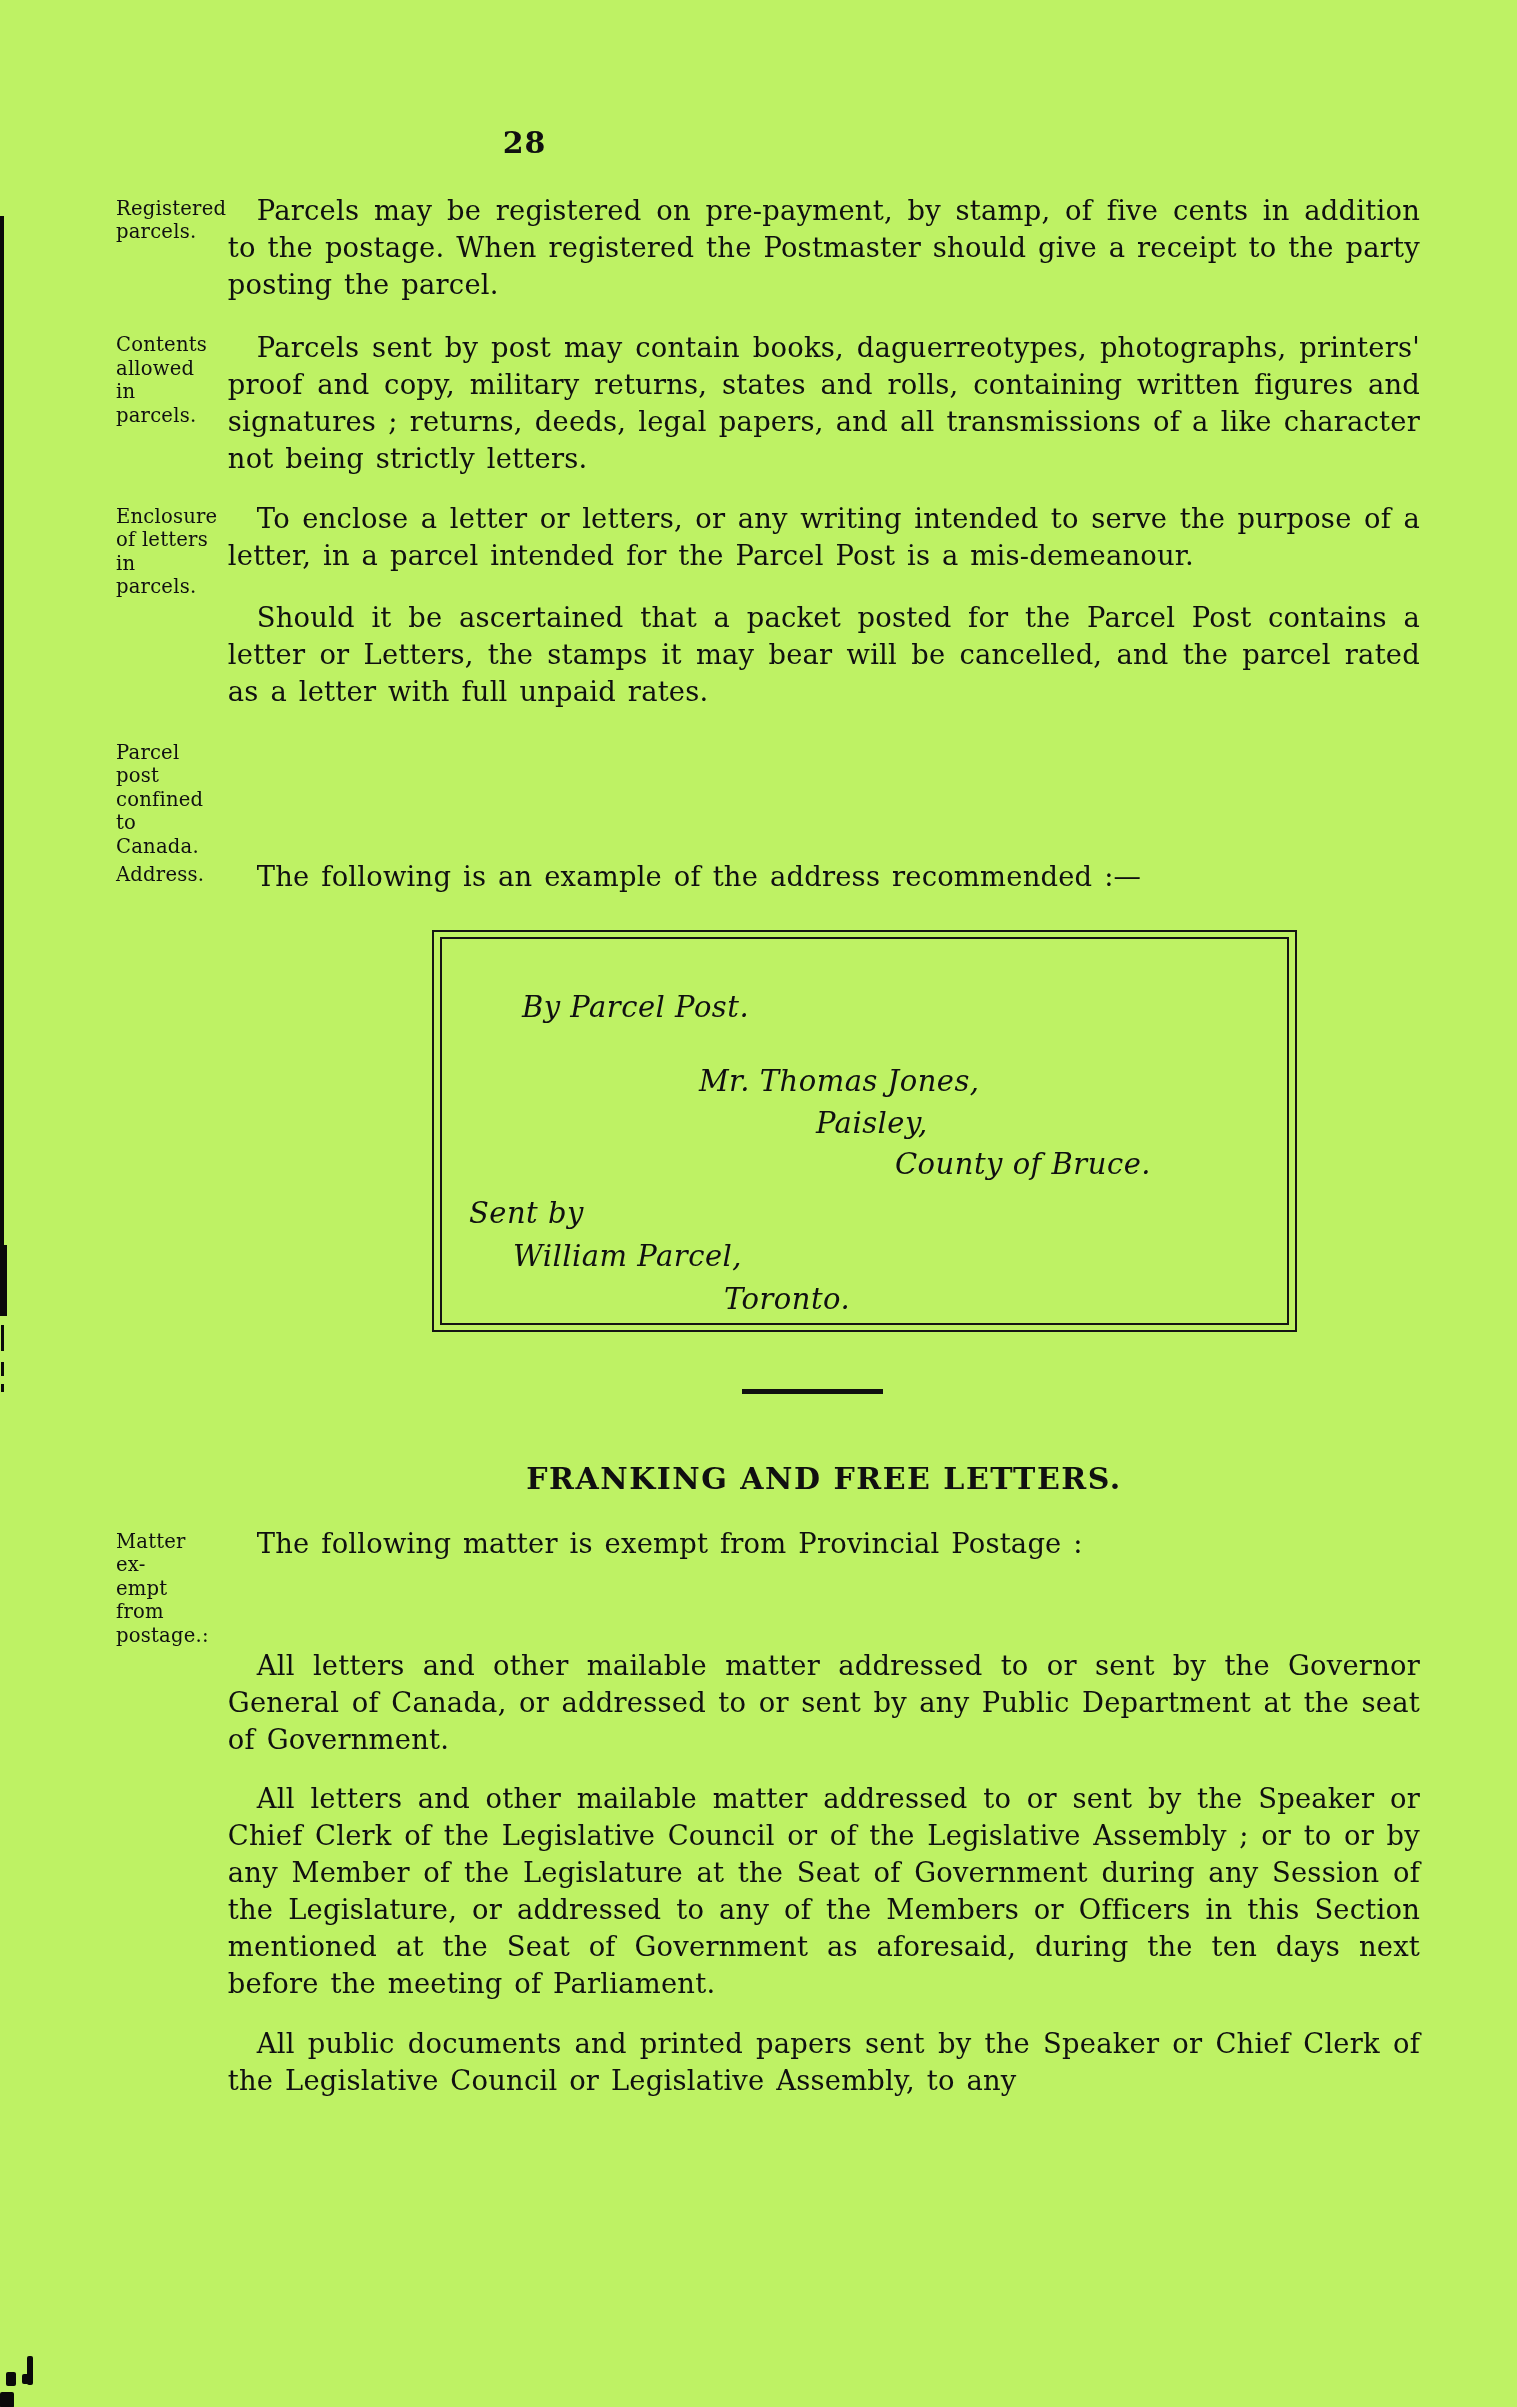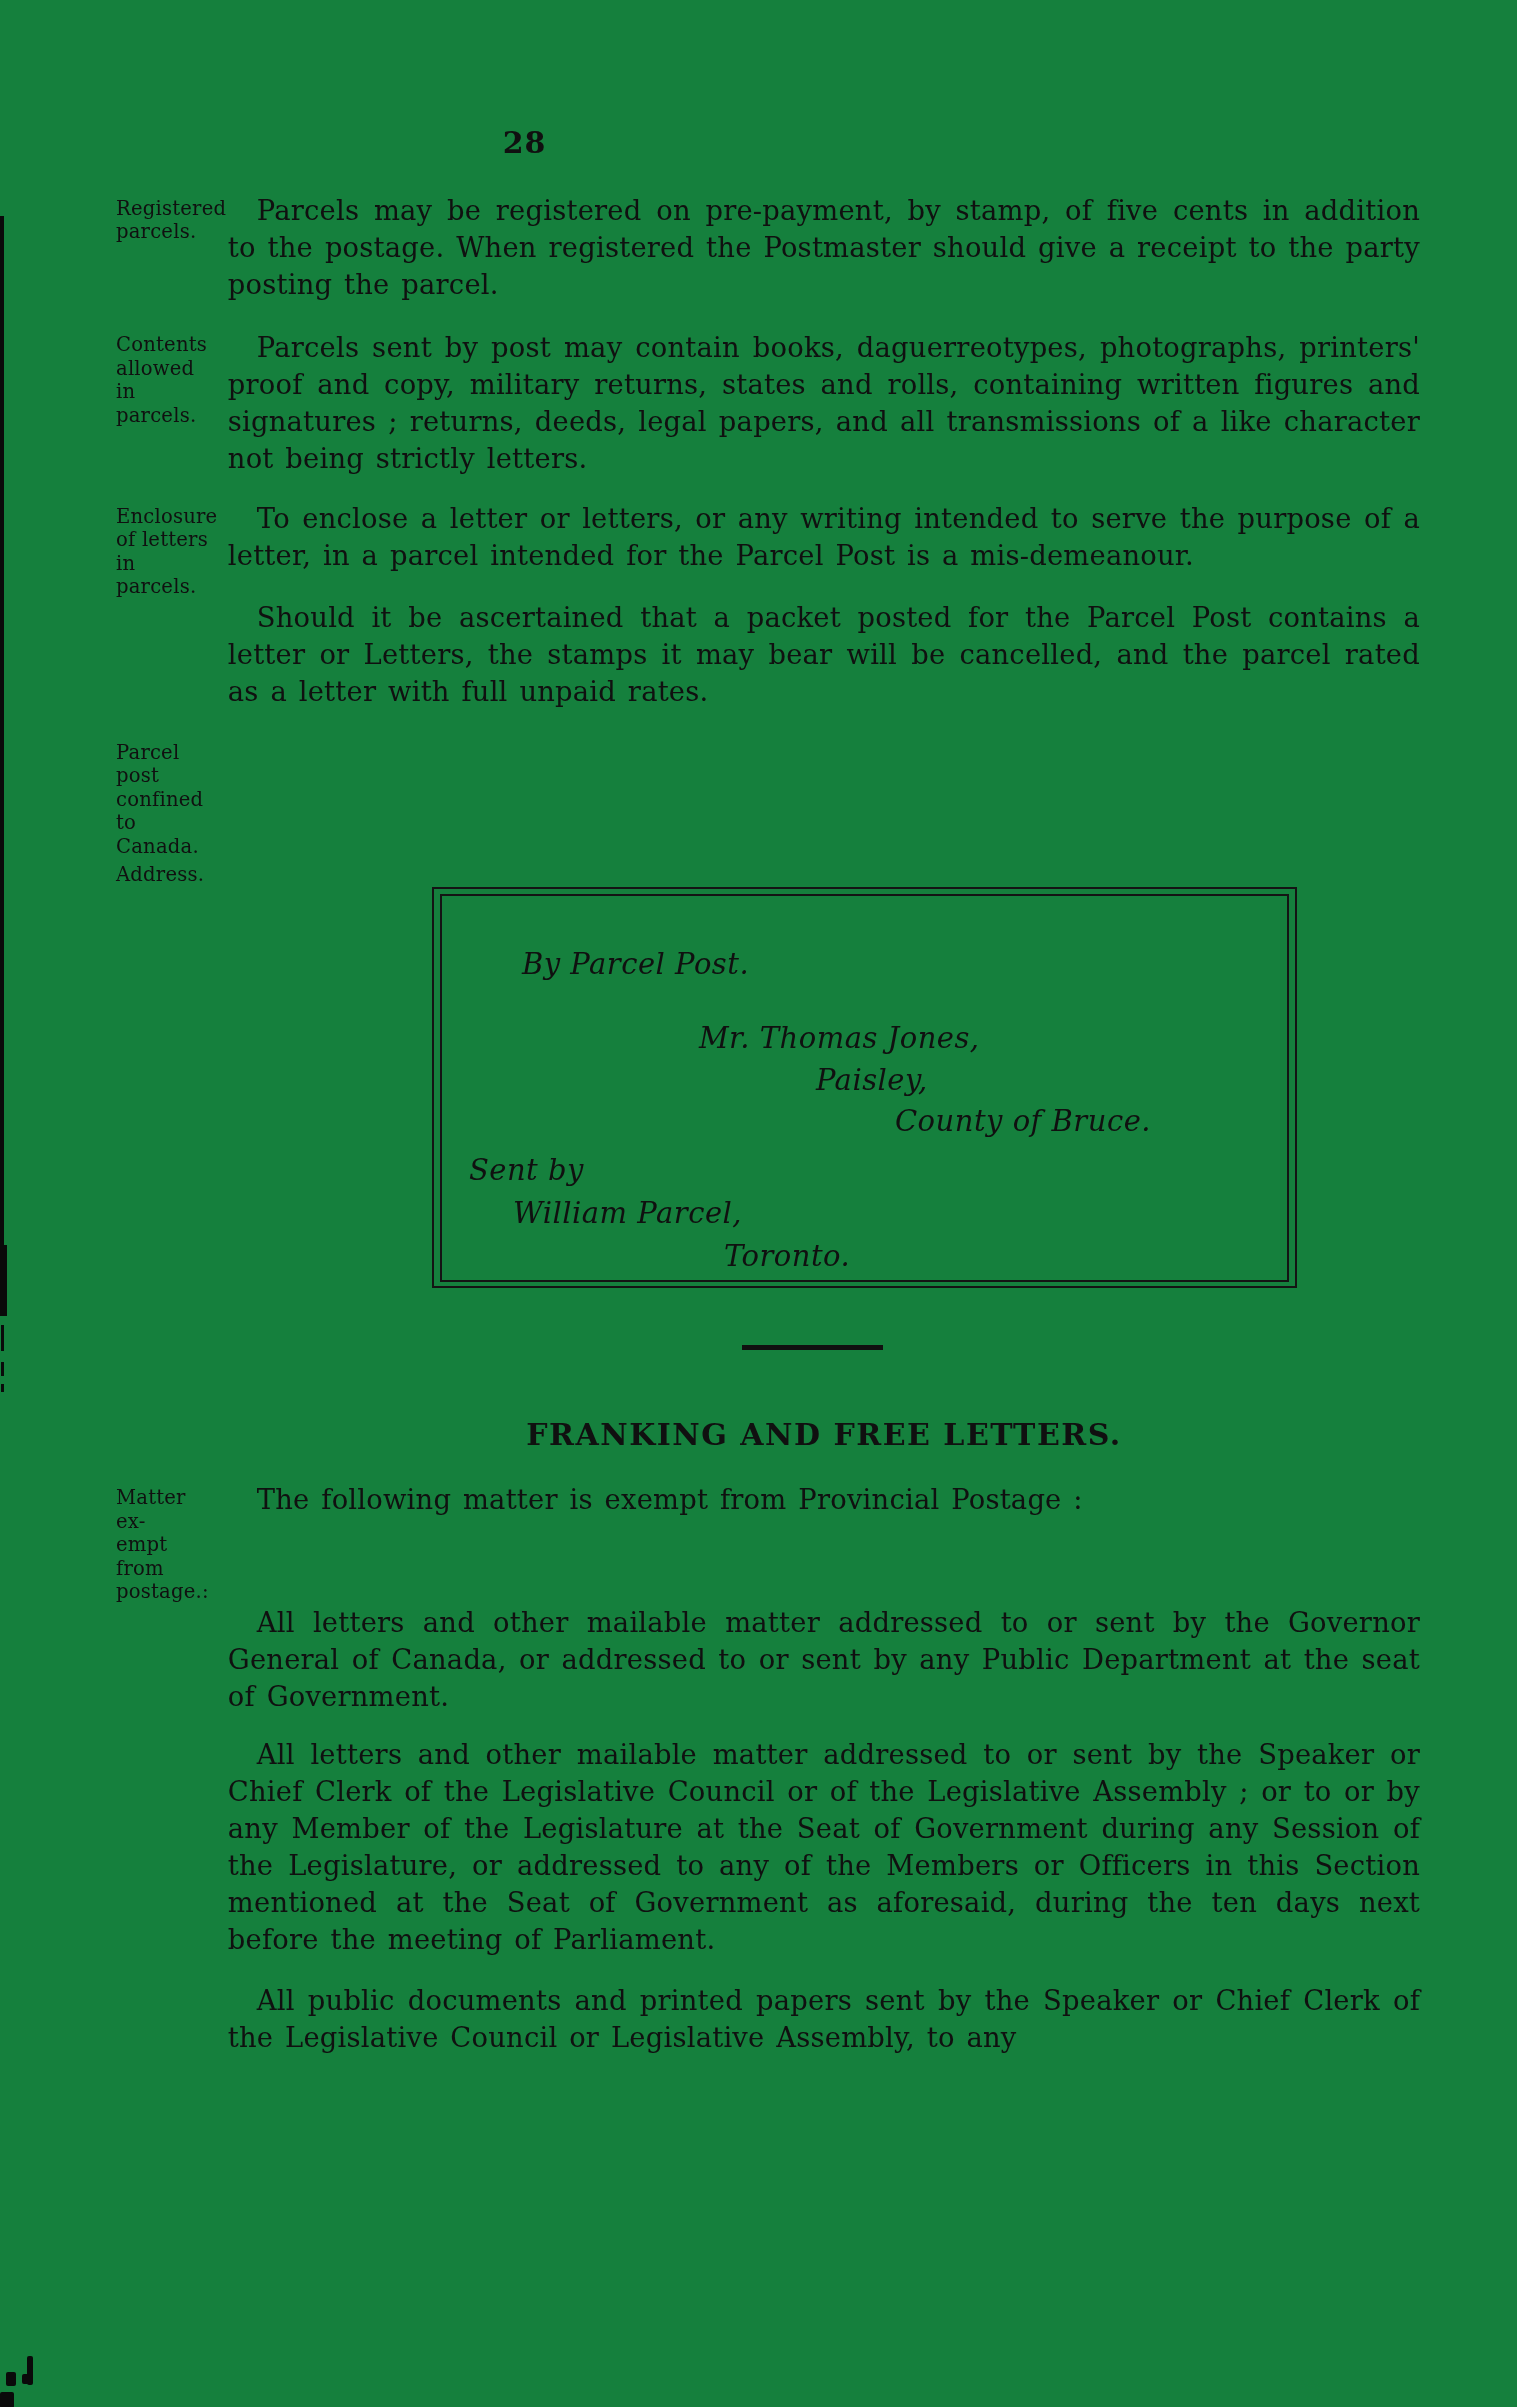--- a/index.html
+++ b/index.html
@@ -1,19 +1,19 @@
 <!DOCTYPE html>
 <html><head>
 <meta charset="utf-8">
 <style>
   html,body{margin:0;padding:0;background:#ffffff;}
   .page{
     position:relative;
     width:1517px;height:2407px;
-    background:#15803d;
+    background:#bef264;
     overflow:hidden;
     font-family:"DejaVu Serif","Liberation Serif",serif;
     color:#101010;
   }
   
   .edge-line{position:absolute;left:0;top:216px;width:3.9px;height:1034px;background:#0a0a0a;}
   .edge-line-blob{position:absolute;left:0;top:1245px;width:6.9px;height:71px;background:#0a0a0a;}
   .edge-dash{position:absolute;left:1px;width:2.9px;background:#0a0a0a;}
   .edge-dash.d1{top:1325px;height:25.5px;}
   .edge-dash.d2{top:1362px;height:13.7px;}
@@ -146,20 +146,21 @@
     </div>
 
     <div class="row">
       <div class="note">Parcel post
 confined to
 Canada.</div>
     </div>
 
     <div class="row">
       <div class="note">Address.</div>
+      <div class="para mb6">The following is an example of the address recommended :—</div>
     </div>
 
     <div class="addr-outer">
       <div class="addr-inner">
         <div class="addr-line al0">By Parcel Post.</div>
         <div class="addr-line al1">Mr. Thomas Jones,</div>
         <div class="addr-line al2">Paisley,</div>
         <div class="addr-line al3">County of Bruce.</div>
         <div class="addr-line al4">Sent by</div>
         <div class="addr-line al5">William Parcel,</div>

